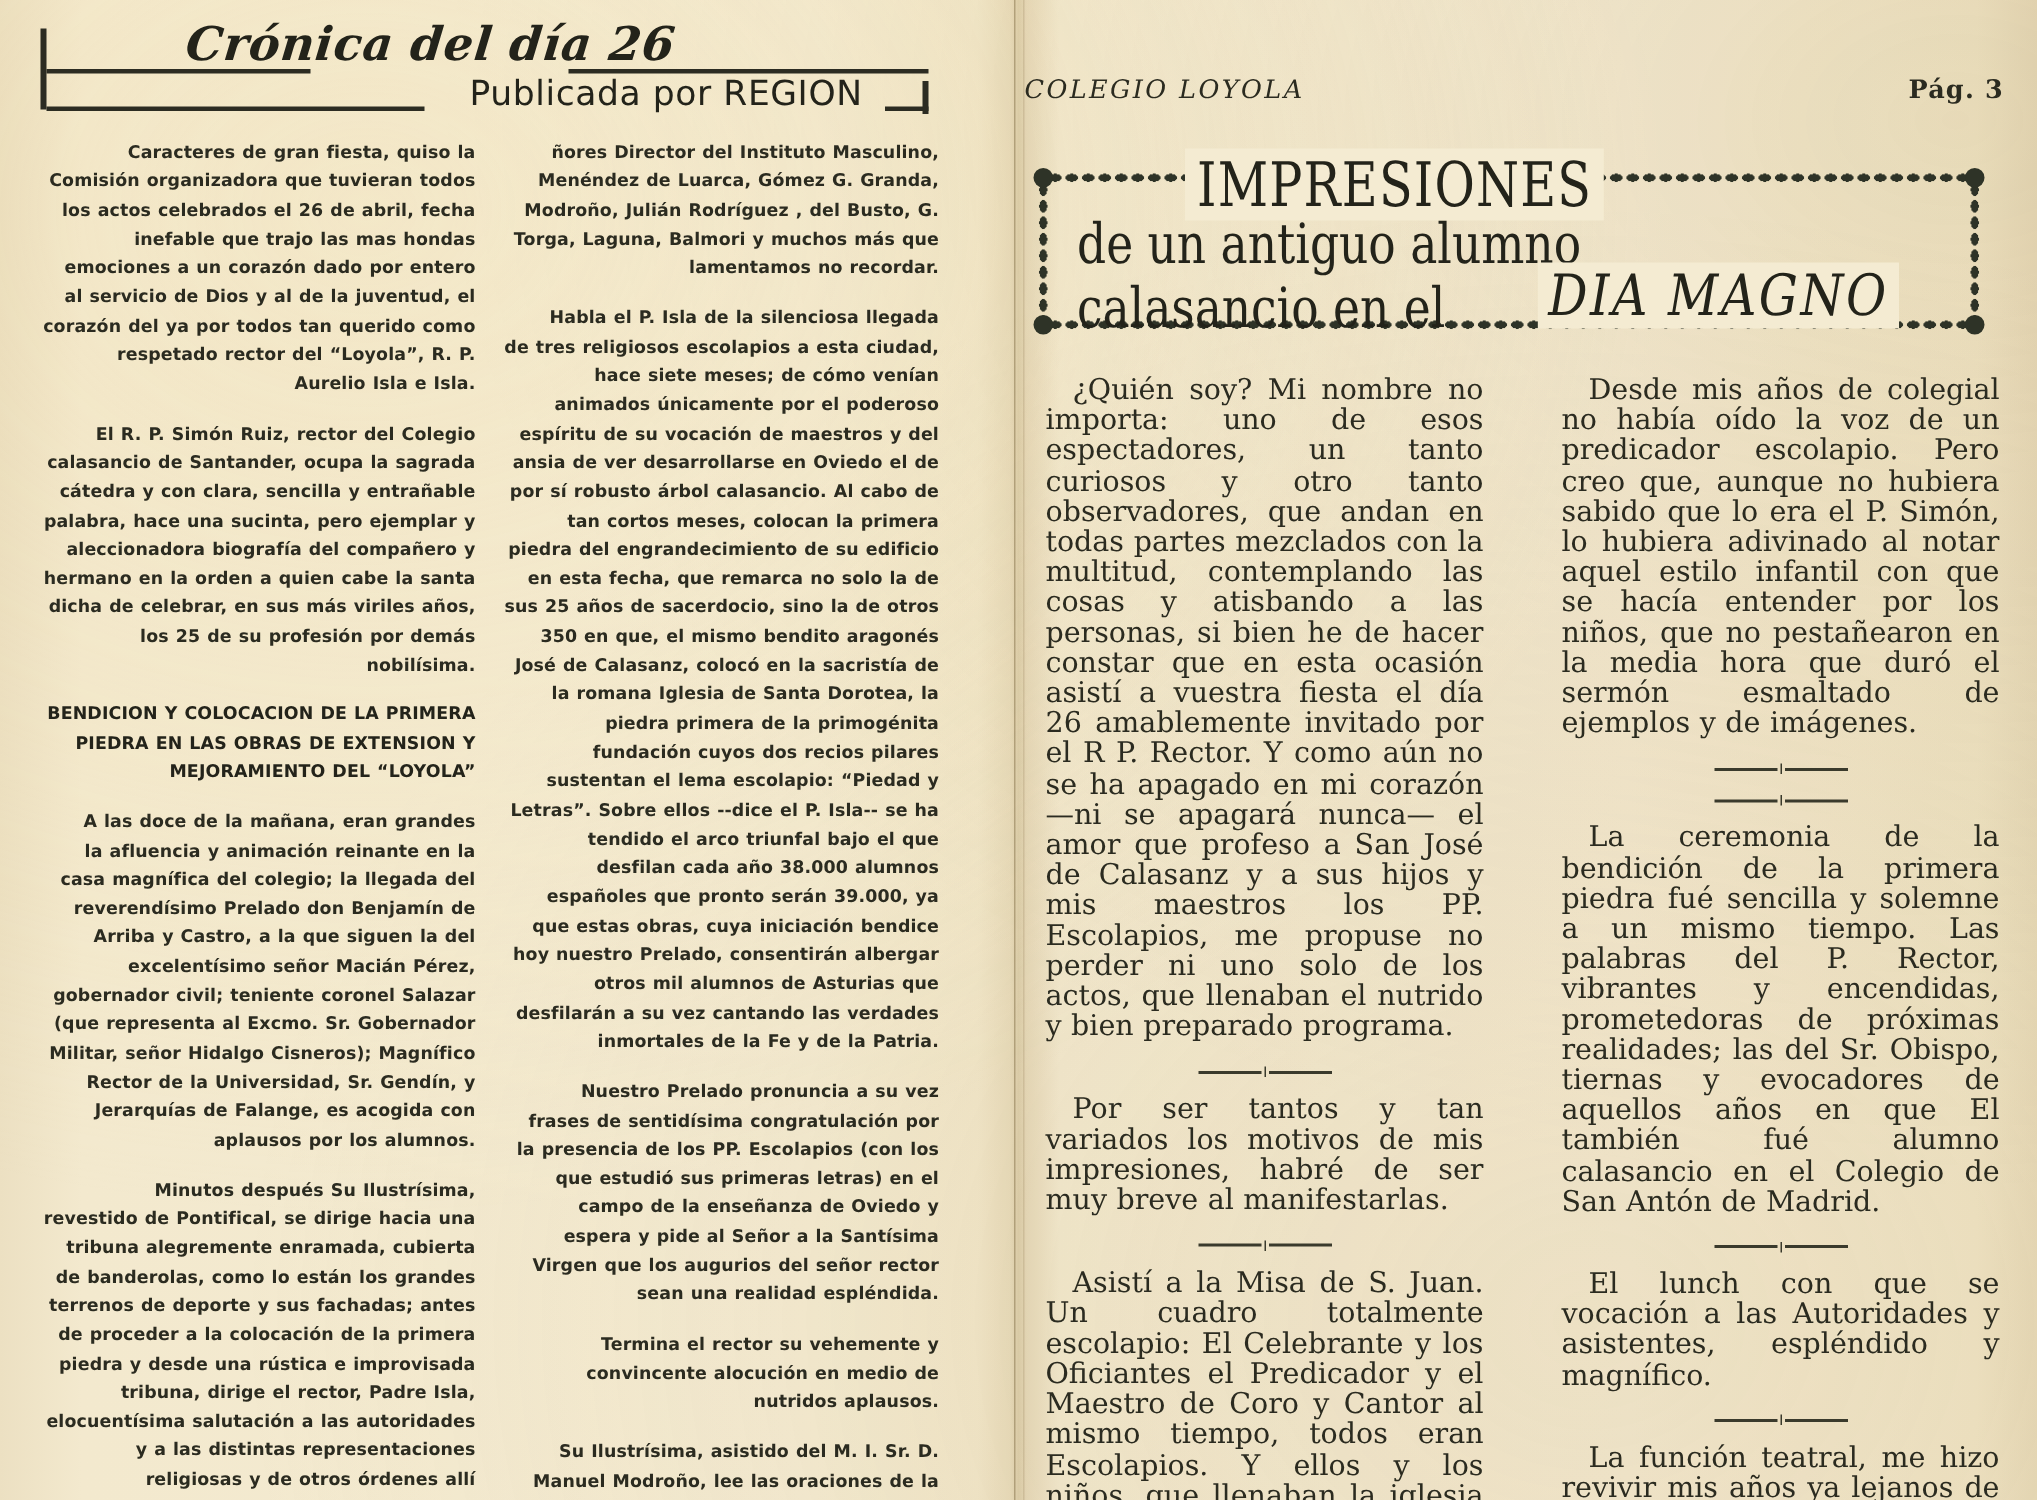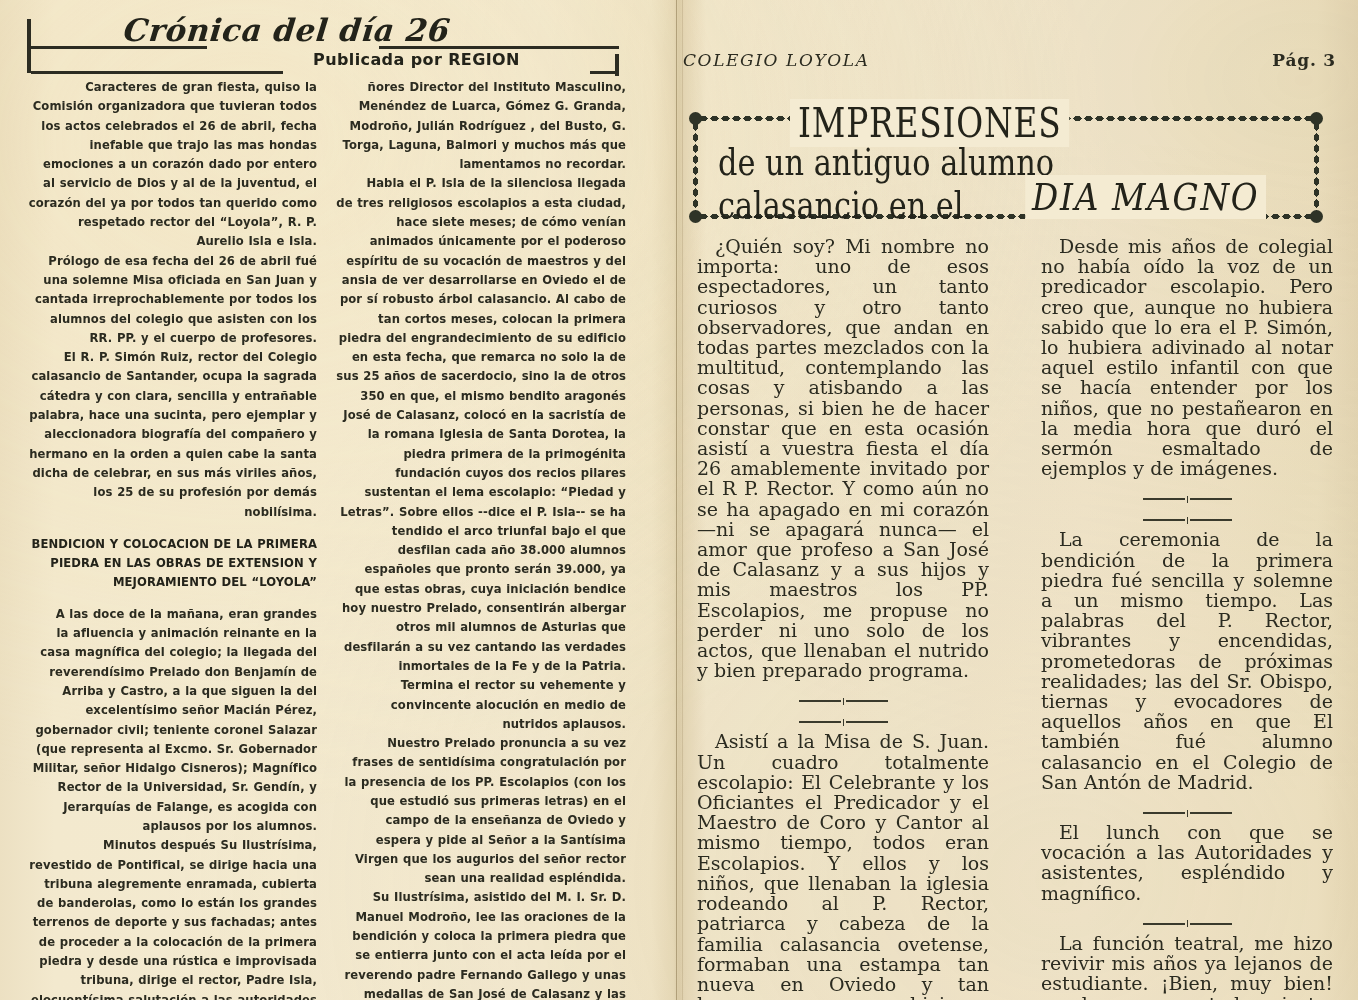--- a/index.html
+++ b/index.html
@@ -41,33 +41,33 @@
   .mh-rule-bot2{position:absolute;left:563px;top:57px;height:3px;background:#2c2c22;width:29px;}
   .mh-vbar-r{position:absolute;left:588px;top:40px;width:4px;height:22px;background:#2c2c22;}
   .mh-title{
     position:absolute;left:97px;top:-2px;
     font-family:"DejaVu Serif",serif;font-style:italic;font-weight:700;
     font-size:31px;color:#23231a;letter-spacing:.5px;
     transform:skewX(-6deg);
   }
   .mh-sub{
     position:absolute;left:286px;top:36px;
-    font-family:"DejaVu Sans",sans-serif;font-weight:700;
-    font-size:16px;color:#23231a;letter-spacing:.4px;
+    font-family:"DejaVu Sans",sans-serif;font-weight:400;
+    font-size:23px;color:#23231a;letter-spacing:.4px;
   }
 
   
   .col{
     position:absolute;top:78px;
     text-align:justify;
     color:#2b2b20;
   }
   .col-l1{left:27px;width:290px;}
   .col-l2{left:336px;width:290px;}
-  .col p{margin:0 0 0 0;text-indent:18px;}
+  .col p{margin:14px 0 0 0;text-indent:18px;}
   .col-left p{
     font-family:"DejaVu Sans",sans-serif;
     font-size:11.6px;line-height:19.3px;font-weight:700;
     letter-spacing:.1px;word-spacing:.5px;text-align:right;
   }
   .subhead{
     font-family:"DejaVu Sans",sans-serif;font-weight:700;
     font-size:12.1px;line-height:19.3px;letter-spacing:.6px;
     text-align:center;text-indent:0 !important;
     margin:13px 0 12px 0 !important;color:#23231a;
@@ -140,32 +140,31 @@
       <div class="mh-rule-top2"></div>
       <div class="mh-rule-bot"></div>
       <div class="mh-rule-bot2"></div>
       <div class="mh-vbar-r"></div>
       <div class="mh-title">Crónica del día 26</div>
       <div class="mh-sub">Publicada por REGION</div>
     </div>
 
     <div class="col col-left col-l1">
       <p>Caracteres de gran fiesta, quiso la Comisión organizadora que tuvieran todos los actos celebrados el 26 de abril, fecha inefable que trajo las mas hondas emociones a un corazón dado por entero al servicio de Dios y al de la juventud, el corazón del ya por todos tan querido como respetado rector del “Loyola”, R. P. Aurelio Isla e Isla.</p>
-      <p>Prólogo de esa fecha del 26 de abril fué una solemne Misa oficiada en San Juan y cantada irreprochablemente por todos los alumnos del colegio que asisten con los RR. PP. y el cuerpo de profesores.</p>
       <p>El R. P. Simón Ruiz, rector del Colegio calasancio de Santander, ocupa la sagrada cátedra y con clara, sencilla y entrañable palabra, hace una sucinta, pero ejemplar y aleccionadora biografía del compañero y hermano en la orden a quien cabe la santa dicha de celebrar, en sus más viriles años, los 25 de su profesión por demás nobilísima.</p>
       <p class="subhead">BENDICION Y COLOCACION DE LA PRIMERA PIEDRA EN LAS OBRAS DE EXTENSION Y MEJORAMIENTO DEL “LOYOLA”</p>
       <p>A las doce de la mañana, eran grandes la afluencia y animación reinante en la casa magnífica del colegio; la llegada del reverendísimo Prelado don Benjamín de Arriba y Castro, a la que siguen la del excelentísimo señor Macián Pérez, gobernador civil; teniente coronel Salazar (que representa al Excmo. Sr. Gobernador Militar, señor Hidalgo Cisneros); Magnífico Rector de la Universidad, Sr. Gendín, y Jerarquías de Falange, es acogida con aplausos por los alumnos.</p>
       <p>Minutos después Su Ilustrísima, revestido de Pontifical, se dirige hacia una tribuna alegremente enramada, cubierta de banderolas, como lo están los grandes terrenos de deporte y sus fachadas; antes de proceder a la colocación de la primera piedra y desde una rústica e improvisada tribuna, dirige el rector, Padre Isla, elocuentísima salutación a las autoridades y a las distintas representaciones religiosas y de otros órdenes allí presentes: Señor Berjano, por el Patronato Minero; don José Laspra, (hijo), por el Banco Asturiano), señoras de Berjano y Durán, se-</p>
     </div>
 
     <div class="col col-left col-l2">
       <p>ñores Director del Instituto Masculino, Menéndez de Luarca, Gómez G. Granda, Modroño, Julián Rodríguez , del Busto, G. Torga, Laguna, Balmori y muchos más que lamentamos no recordar.</p>
       <p>Habla el P. Isla de la silenciosa llegada de tres religiosos escolapios a esta ciudad, hace siete meses; de cómo venían animados únicamente por el poderoso espíritu de su vocación de maestros y del ansia de ver desarrollarse en Oviedo el de por sí robusto árbol calasancio. Al cabo de tan cortos meses, colocan la primera piedra del engrandecimiento de su edificio en esta fecha, que remarca no solo la de sus 25 años de sacerdocio, sino la de otros 350 en que, el mismo bendito aragonés José de Calasanz, colocó en la sacristía de la romana Iglesia de Santa Dorotea, la piedra primera de la primogénita fundación cuyos dos recios pilares sustentan el lema escolapio: “Piedad y Letras”. Sobre ellos --dice el P. Isla-- se ha tendido el arco triunfal bajo el que desfilan cada año 38.000 alumnos españoles que pronto serán 39.000, ya que estas obras, cuya iniciación bendice hoy nuestro Prelado, consentirán albergar otros mil alumnos de Asturias que desfilarán a su vez cantando las verdades inmortales de la Fe y de la Patria.</p>
+      <p>Nuestro Prelado pronuncia a su vez frases de sentidísima congratulación por la presencia de los PP. Escolapios (con los que estudió sus primeras letras) en el campo de la enseñanza de Oviedo y espera y pide al Señor a la Santísima Virgen que los augurios del señor rector sean una realidad espléndida.</p>
       <p>Termina el rector su vehemente y convincente alocución en medio de nutridos aplausos.</p>
-      <p>Nuestro Prelado pronuncia a su vez frases de sentidísima congratulación por la presencia de los PP. Escolapios (con los que estudió sus primeras letras) en el campo de la enseñanza de Oviedo y espera y pide al Señor a la Santísima Virgen que los augurios del señor rector sean una realidad espléndida.</p>
       <p>Su Ilustrísima, asistido del M. I. Sr. D. Manuel Modroño, lee las oraciones de la bendición y coloca la primera piedra que se entierra junto con el acta leída por el reverendo padre Fernando Gallego y unas medallas de San José de Calasanz y las Vírgenes de las Escuelas Pías, del Pilar y de Covadonga.</p>
 
     </div>
   </div>
 
   <div class="fold" style="left:676px"></div>
   <div class="fold" style="left:682px;background:rgba(150,130,90,.25)"></div>
 
   <div class="page page-right">
 
@@ -185,20 +184,21 @@
       <div class="tb-dot" style="right:-3px;bottom:-3px;"></div>
 
       <div class="tb-line1">IMPRESIONES</div>
       <div class="tb-line2">de un antiguo alumno calasancio en el</div>
       <div class="tb-line3">DIA  MAGNO</div>
     </div>
 
     <div class="col col-right col-r1" style="top:236px;left:18px;width:292px;">
       <p>¿Quién soy? Mi nombre no importa: uno de esos espectadores, un tanto curiosos y otro tanto observadores, que andan en todas partes mezclados con la multitud, contemplando las cosas y atisbando a las personas, si bien he de hacer constar que en esta ocasión asistí a vuestra fiesta el día 26 amablemente invitado por el R P. Rector. Y como aún no se ha apagado en mi corazón —ni se apagará nunca— el amor que profeso a San José de Calasanz y a sus hijos y mis maestros los PP. Escolapios, me propuse no perder ni uno solo de los actos, que llenaban el nutrido y bien preparado programa.</p>
       <p class="sep"><i></i><i class="tick"></i><i></i></p>
+      <p>Por ser tantos y tan variados los motivos de mis impresiones, habré de ser muy breve al manifestarlas.</p>
       <p class="sep"><i></i><i class="tick"></i><i></i></p>
       <p>Asistí a la Misa de S. Juan. Un cuadro totalmente escolapio: El Celebrante y los Oficiantes el Predicador y el Maestro de Coro y Cantor al mismo tiempo, todos eran Escolapios. Y ellos y los niños, que llenaban la iglesia rodeando al P. Rector, patriarca y cabeza de la familia calasancia ovetense, formaban una estampa tan nueva en Oviedo y tan hermosa, que me hicieron recordar con emoción los años pasados y trajeron a mi memoria aquello de los sagrados Libros “qué hermosa y que agradable es la convivencia de los que están unidos en caridad”.</p>
       <p class="sep"><i></i><i class="tick"></i><i></i></p>
       <p><span>Las voces bien unidas de los cuatro centenares de niños me estremecieron. Y aquel besamanos del final en que los niños </span></p>
     </div>
 
     <div class="col col-right col-r2" style="top:236px;left:362px;width:292px;">
       <p>Desde mis años de colegial no había oído la voz de un predicador escolapio. Pero creo que, aunque no hubiera sabido que lo era el P. Simón, lo hubiera adivinado al notar aquel estilo infantil con que se hacía entender por los niños, que no pestañearon en la media hora que duró el sermón esmaltado de ejemplos y de imágenes.</p>
       <p class="sep"><i></i><i class="tick"></i><i></i></p>
       <p class="sep"><i></i><i class="tick"></i><i></i></p>

